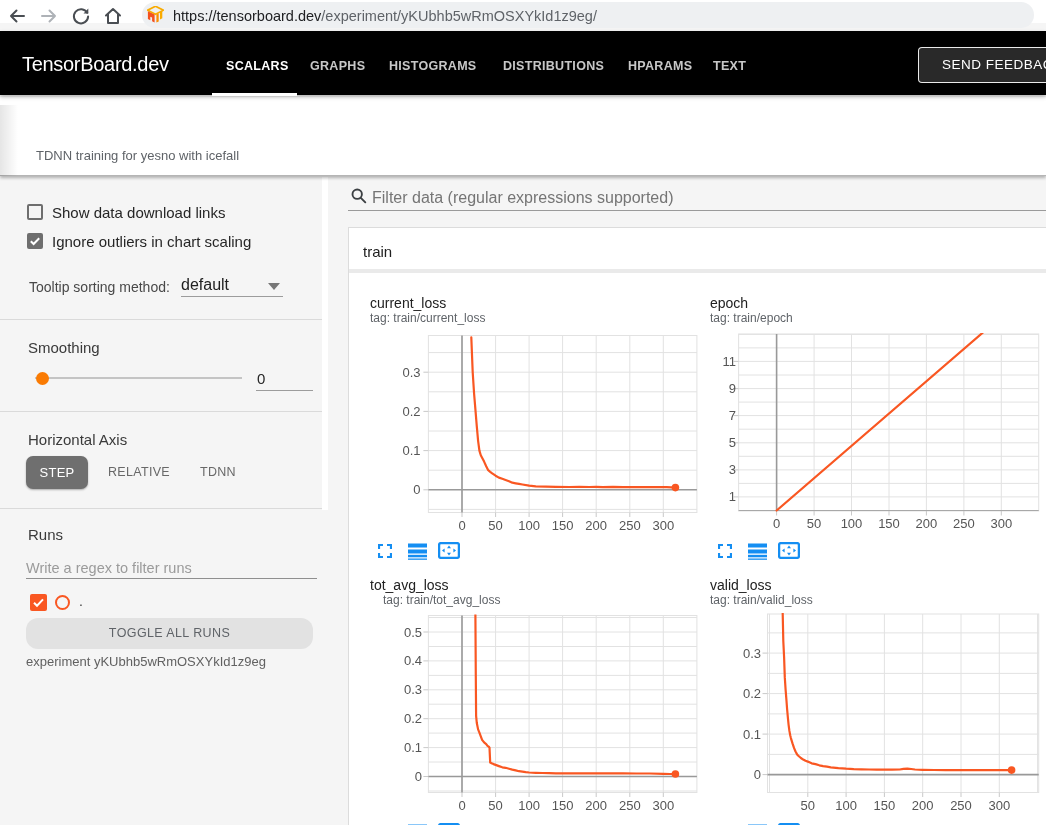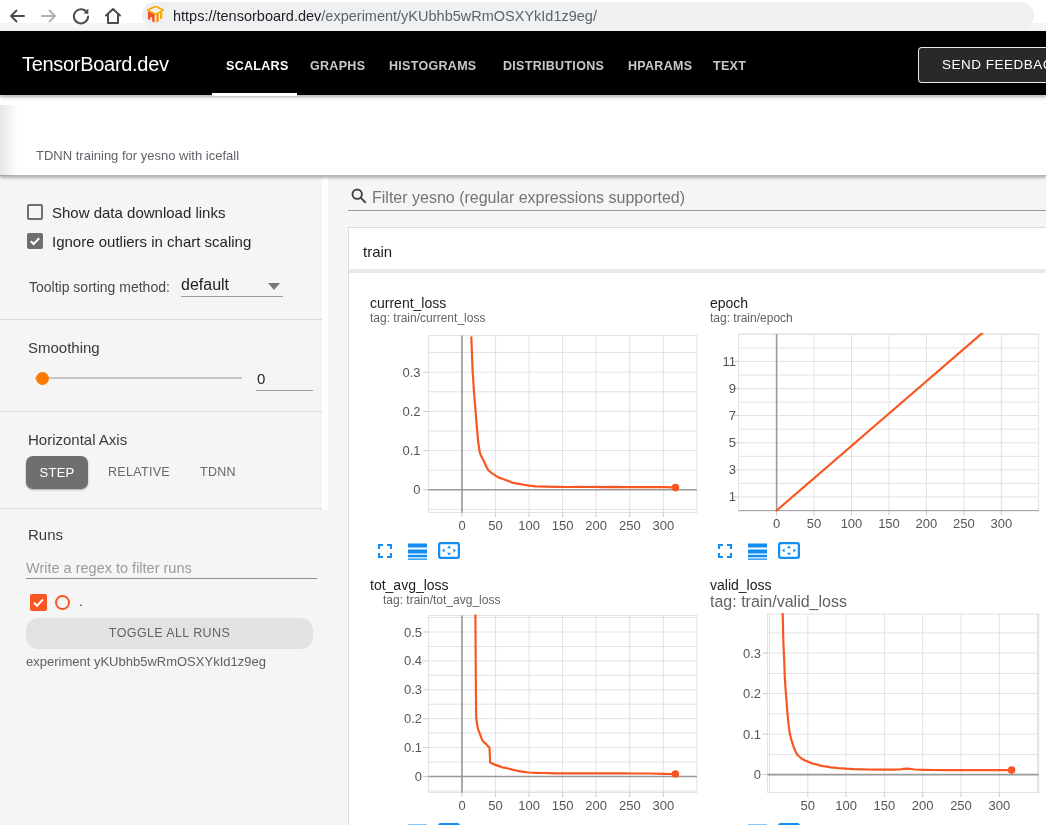--- a/index.html
+++ b/index.html
@@ -97,35 +97,35 @@
     </div>
 <div class="abs" style="left:55px;top:595px;width:15px;height:15px;border-radius:50%;border:2px solid #f95722;"></div>
 <div class="abs" style="left:79px;top:593px;font-size:14px;color:#424242;">.</div>
 <div class="abs" style="left:26px;top:618px;width:287px;height:31px;background:#e2e2e2;border-radius:12px;color:#5f6368;font-size:12.5px;letter-spacing:0.4px;text-align:center;line-height:31px;">TOGGLE ALL RUNS</div>
 <div class="abs" style="left:26px;top:654px;font-size:13px;color:#616161;">experiment yKUbhb5wRmOSXYkId1z9eg</div>
 
 <svg style="position:absolute;left:351px;top:188px" width="16" height="16" viewBox="0 0 16 16">
       <circle cx="6.2" cy="6.2" r="4.7" fill="none" stroke="#3c4043" stroke-width="1.9"></circle>
       <line x1="9.8" y1="9.8" x2="14.3" y2="14.3" stroke="#3c4043" stroke-width="1.9" stroke-linecap="round"></line>
     </svg>
-<div class="abs" style="left:372px;top:189px;font-size:16px;color:#757575;">Filter yesno (regular expressions supported)</div>
+<div class="abs" style="left:372px;top:189px;font-size:16px;color:#757575;">Filter data (regular expressions supported)</div>
 <div class="abs" style="left:348px;top:210px;width:698px;height:1px;background:#9a9a9a;"></div>
 
 <div class="abs" style="left:348px;top:227px;width:698px;height:598px;background:#fff;border:1px solid #dcdcdc;border-right:none;border-bottom:none;"></div>
 <div class="abs" style="left:363px;top:243px;font-size:15px;color:#212121;">train</div>
 <div class="abs" style="left:349px;top:269px;width:697px;height:3.5px;background:#eaeaea;"></div>
 
 <div class="abs" style="left:370px;top:295px;font-size:14px;color:#212121;">current_loss</div>
 <div class="abs" style="left:370px;top:311px;font-size:12px;color:#5f6368;text-align:center;">tag: train/current_loss</div>
 <div class="abs" style="left:710px;top:295px;font-size:14px;color:#212121;">epoch</div>
 <div class="abs" style="left:710px;top:311px;font-size:12px;color:#5f6368;">tag: train/epoch</div>
 <div class="abs" style="left:370px;top:577px;font-size:14px;color:#212121;">tot_avg_loss</div>
 <div class="abs" style="left:370px;top:593px;font-size:12px;color:#5f6368;margin-left:13px;">tag: train/tot_avg_loss</div>
 <div class="abs" style="left:710px;top:577px;font-size:14px;color:#212121;">valid_loss</div>
-<div class="abs" style="left:710px;top:593px;font-size:16px;color:#5f6368;">tag: train/valid_loss</div>
+<div class="abs" style="left:710px;top:593px;font-size:12px;color:#5f6368;">tag: train/valid_loss</div>
 
 <svg style="position:absolute;left:360px;top:328px" width="340" height="212" viewBox="0 0 340 212">
       <line x1="102.0" y1="7.5" x2="102.0" y2="184.5" stroke="#e2e2e2" stroke-width="1"></line>
       <line x1="135.6" y1="7.5" x2="135.6" y2="184.5" stroke="#e2e2e2" stroke-width="1"></line>
       <line x1="169.1" y1="7.5" x2="169.1" y2="184.5" stroke="#e2e2e2" stroke-width="1"></line>
       <line x1="202.6" y1="7.5" x2="202.6" y2="184.5" stroke="#e2e2e2" stroke-width="1"></line>
       <line x1="236.2" y1="7.5" x2="236.2" y2="184.5" stroke="#e2e2e2" stroke-width="1"></line>
       <line x1="269.8" y1="7.5" x2="269.8" y2="184.5" stroke="#e2e2e2" stroke-width="1"></line>
       <line x1="303.3" y1="7.5" x2="303.3" y2="184.5" stroke="#e2e2e2" stroke-width="1"></line>
       <line x1="68.4" y1="181.4" x2="336.9" y2="181.4" stroke="#e2e2e2" stroke-width="1"></line>

